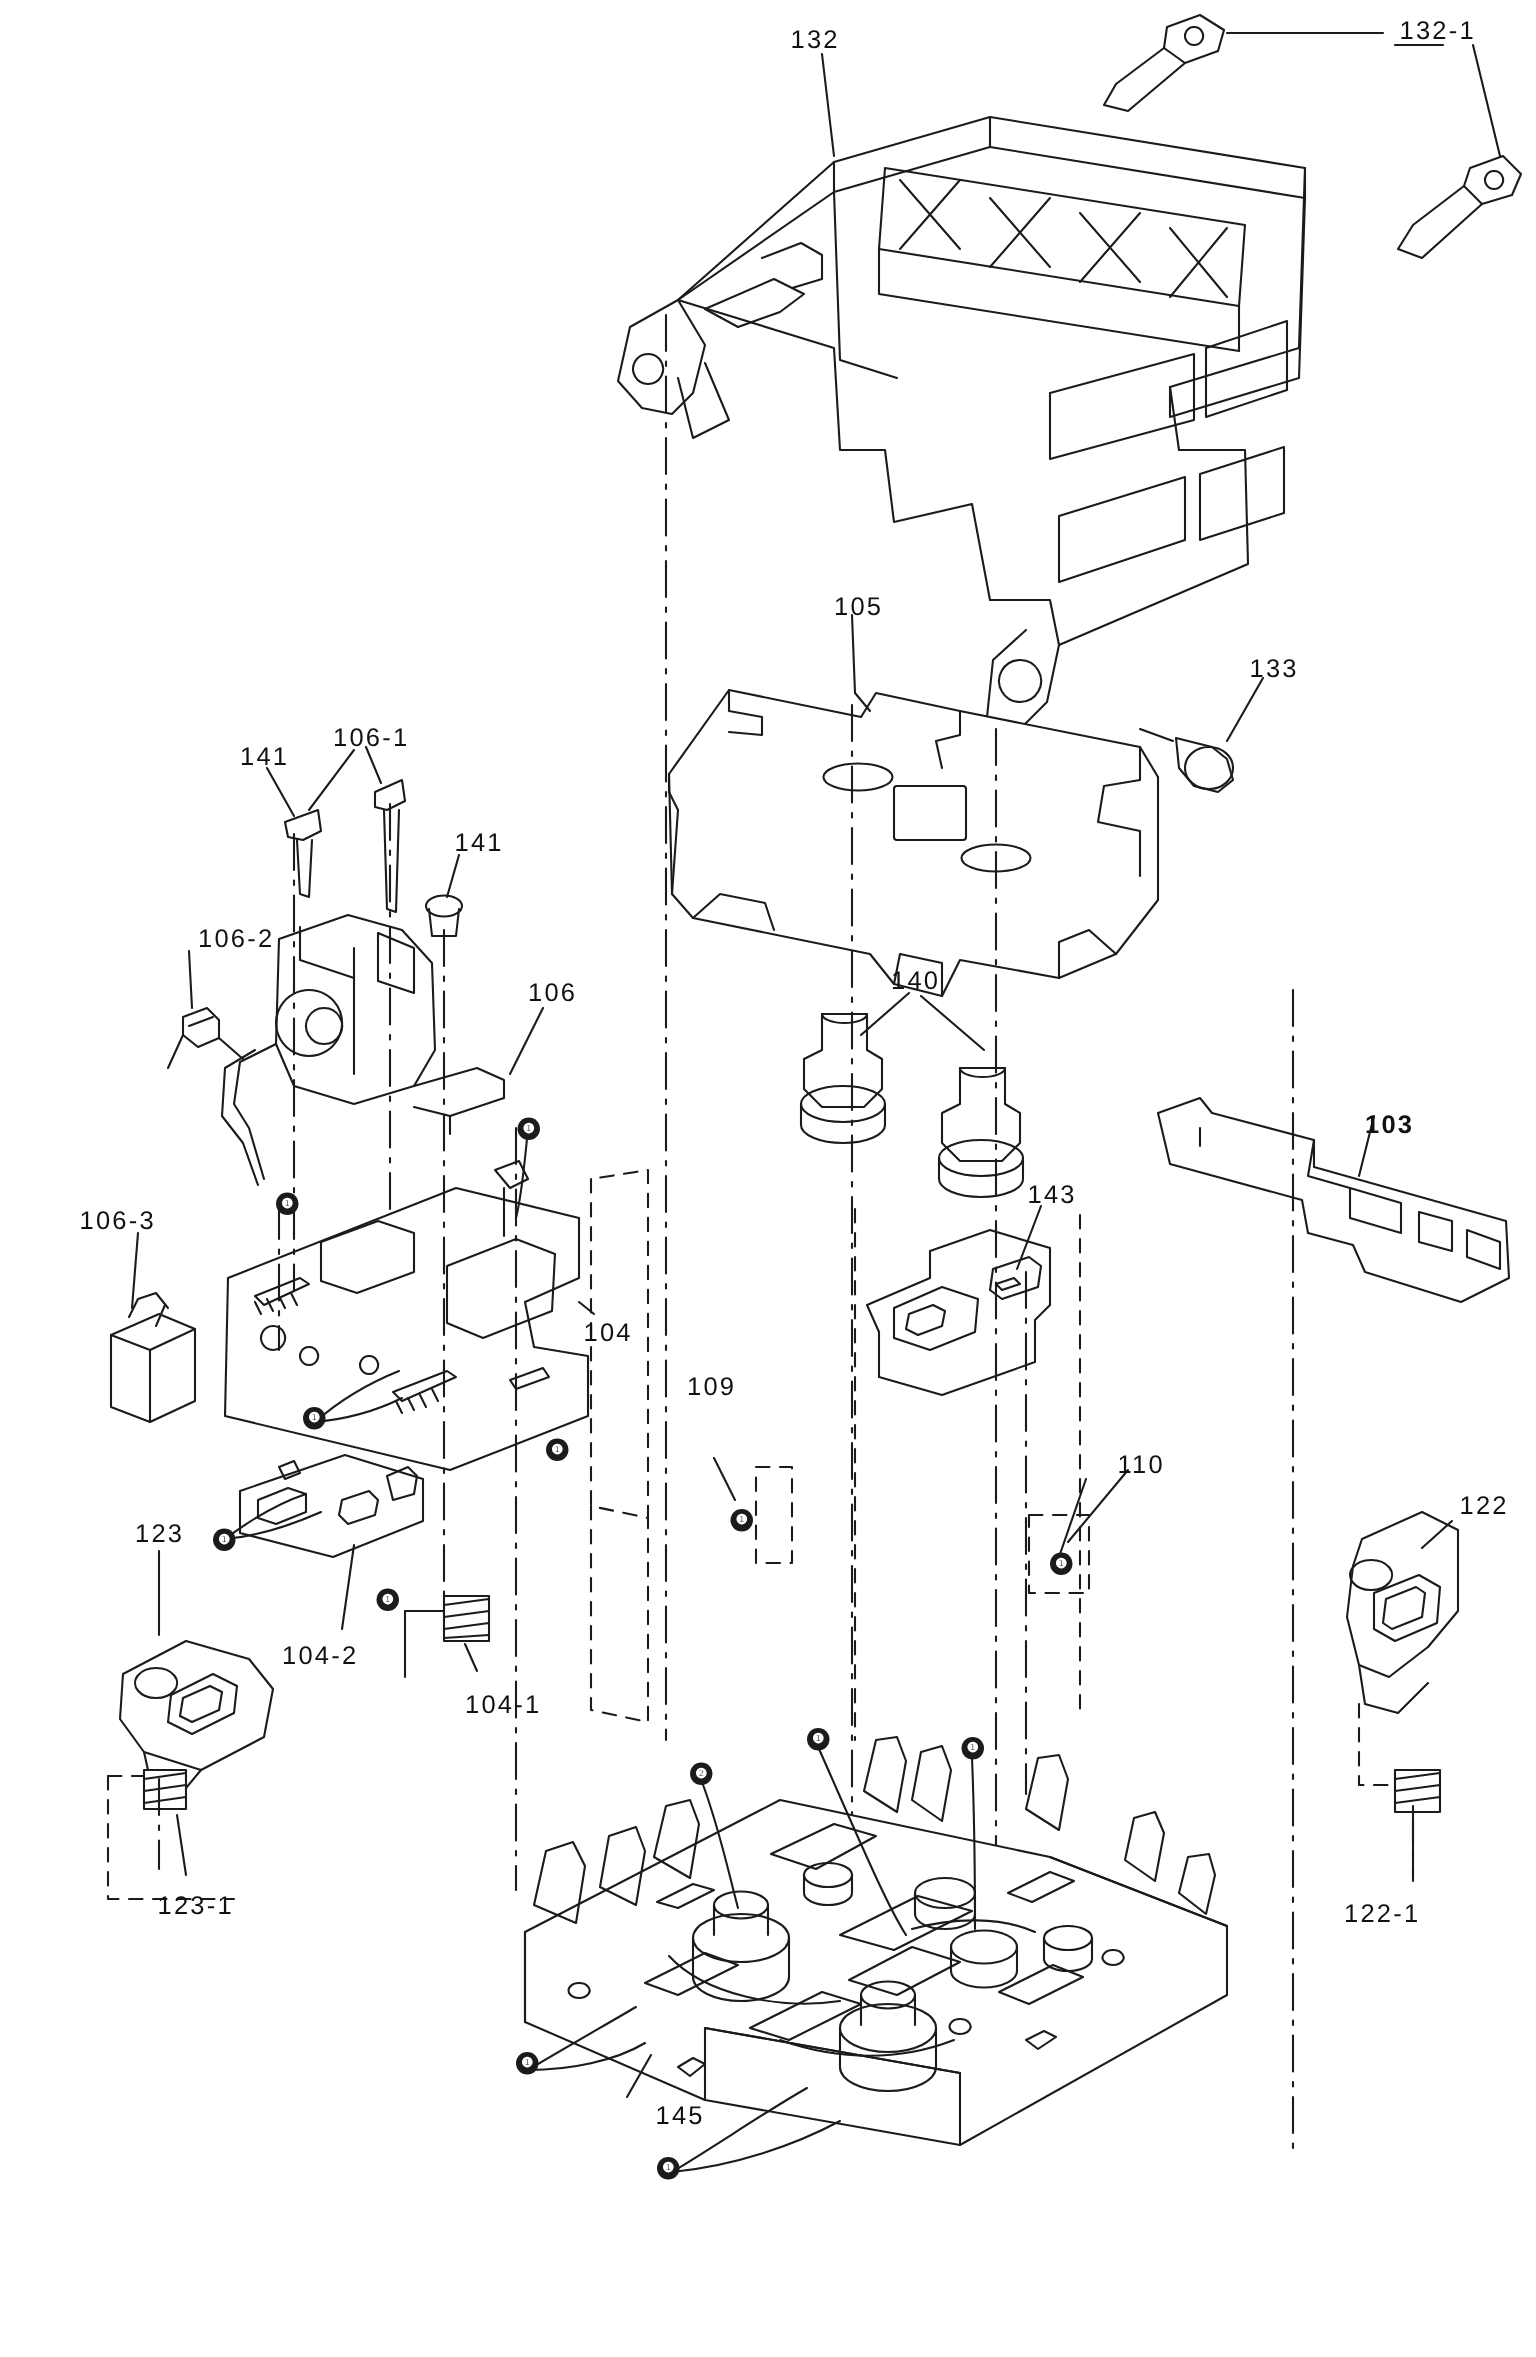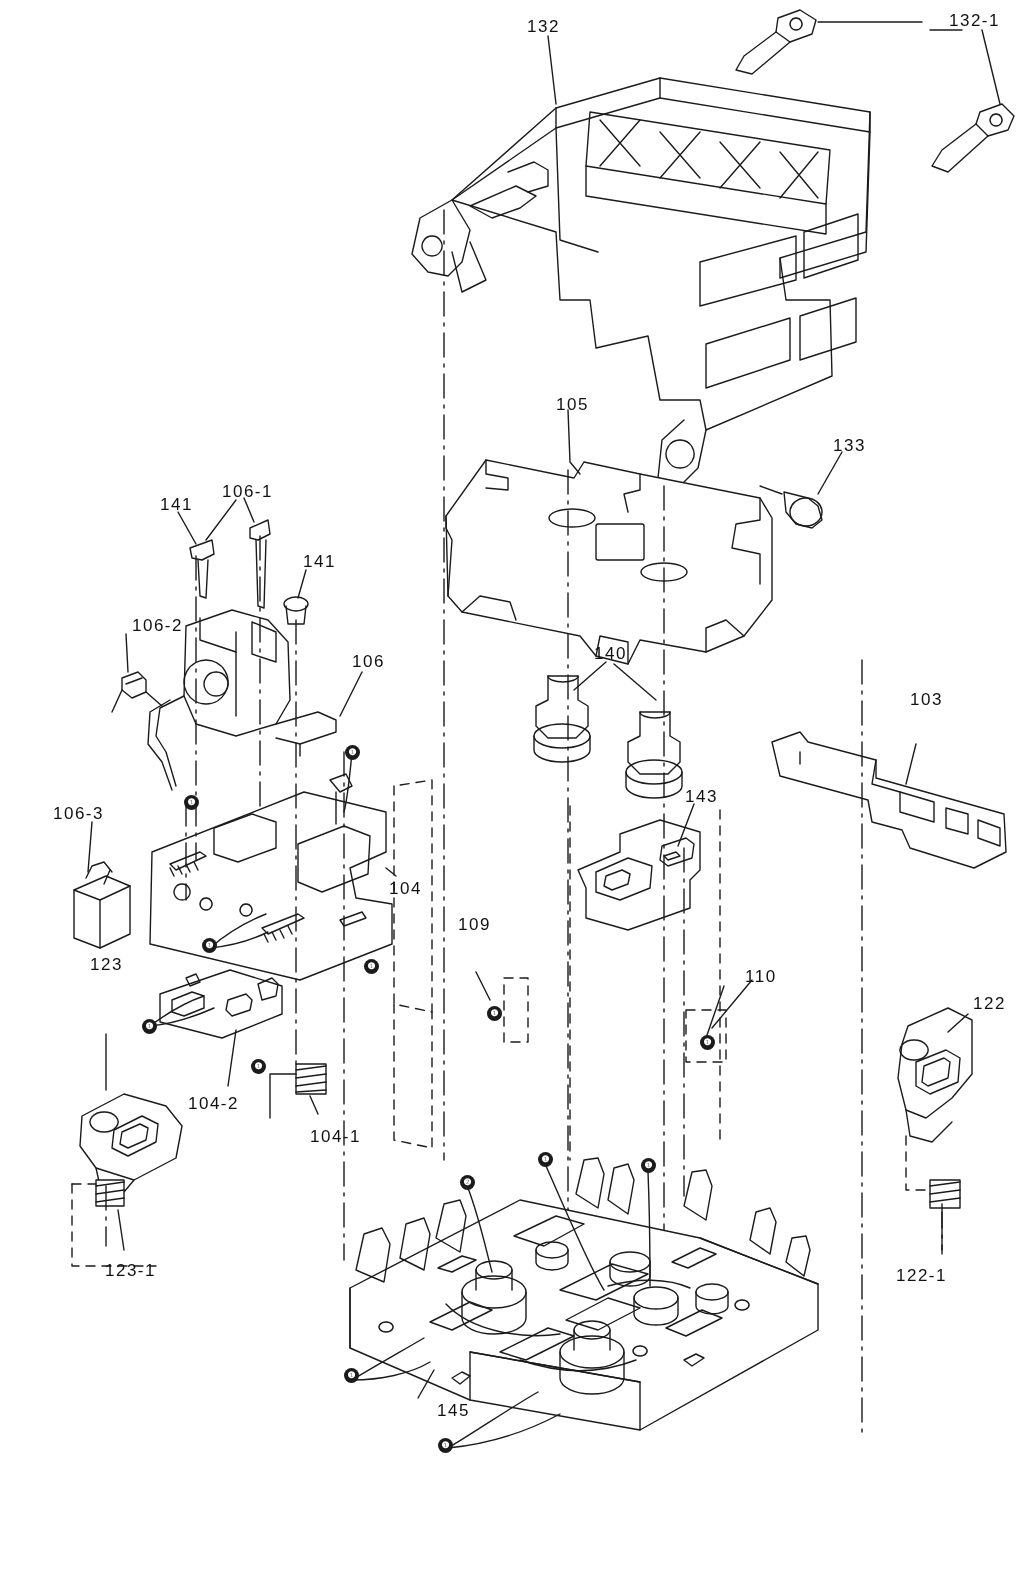--- a/index.html
+++ b/index.html
@@ -350,37 +350,37 @@
       <path d="M210 948 C 226 934, 246 922, 266 914"></path>
       <path d="M210 948 C 232 946, 252 940, 268 932"></path>
       <path d="M150 1026 C 166 1014, 186 1002, 204 996"></path>
       <path d="M150 1026 C 172 1024, 196 1016, 214 1008"></path>
       <path d="M352 752 C 350 774, 348 796, 344 812"></path>
 
     </g>
   </svg>
 
   <div class="callout" style="left:527px; top:18px;">132</div>
-  <div class="callout" style="left:933px; top:12px;margin-left:16px;">132-1</div>
+  <div class="callout" style="left:933px; top:12px;">132-1</div>
   <div class="callout" style="left:556px; top:396px;">105</div>
   <div class="callout" style="left:833px; top:437px;">133</div>
   <div class="callout" style="left:160px; top:496px;">141</div>
   <div class="callout" style="left:222px; top:483px;">106-1</div>
   <div class="callout" style="left:303px; top:553px;">141</div>
   <div class="callout" style="left:86px; top:617px;margin-left:46px;">106-2</div>
   <div class="callout" style="left:352px; top:653px;">106</div>
   <div class="callout" style="left:594px; top:645px;">140</div>
-  <div class="callout" style="left:910px; top:691px;">103</div>
+  <div class="callout" style="left:910px; top:741px;font-weight:bold;">103</div>
   <div class="callout" style="left:685px; top:788px;">143</div>
   <div class="callout" style="left:53px; top:805px;">106-3</div>
   <div class="callout" style="left:389px; top:880px;">104</div>
   <div class="callout" style="left:458px; top:916px;">109</div>
   <div class="callout" style="left:745px; top:968px;">110</div>
   <div class="callout" style="left:973px; top:995px;">122</div>
-  <div class="callout" style="left:90px; top:956px;">123</div>
+  <div class="callout" style="left:90px; top:1014px;">123</div>
   <div class="callout" style="left:188px; top:1095px;">104-2</div>
   <div class="callout" style="left:310px; top:1128px;">104-1</div>
   <div class="callout" style="left:896px; top:1267px;">122-1</div>
   <div class="callout" style="left:105px; top:1262px;">123-1</div>
   <div class="callout" style="left:390px; top:1402px;margin-left:47px;">145</div>
 
   <div class="bullet" style="left:345px; top:745px;">❶</div>
   <div class="bullet" style="left:184px; top:795px;">❶</div>
   <div class="bullet" style="left:202px; top:938px;">❶</div>
   <div class="bullet" style="left:364px; top:959px;">❶</div>

